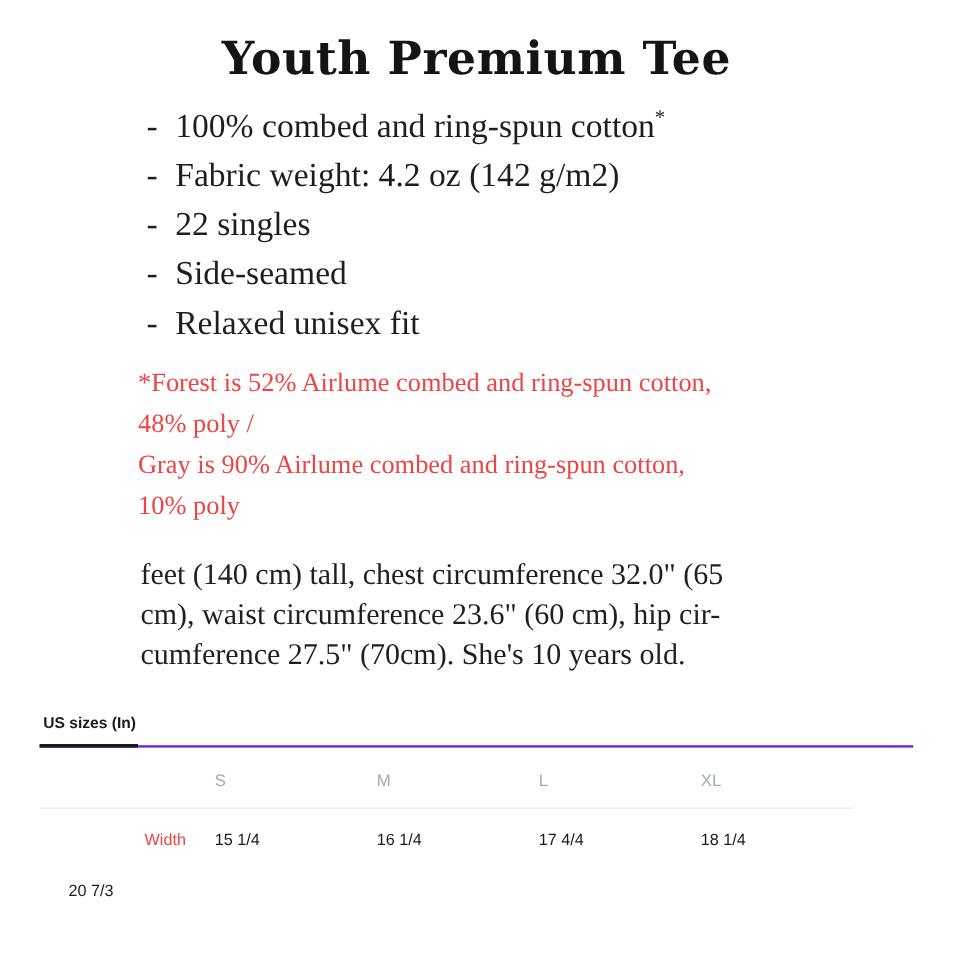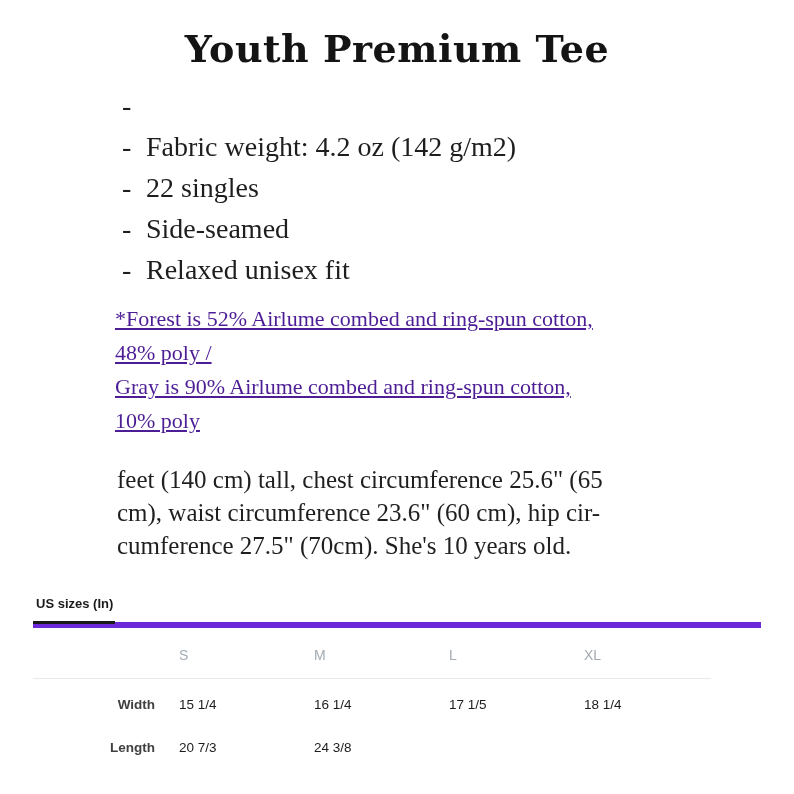--- a/index.html
+++ b/index.html
@@ -23,73 +23,74 @@
     color:#141414;
   }
 
   
   .bullets { margin:14px 0 0 122px; font-size:28px; line-height:41px; list-style:none; }
   .bullet-row { display:flex; }
   .bullet-dash { width:24px; flex:0 0 24px; }
   .bullet-text sup { font-size:0.62em; vertical-align:super; line-height:0; }
 
   
-  .footnote { margin:12px 40px 0 115px; font-size:22px; line-height:34px; color:#4c1d95;text-decoration:underline; }
+  .footnote { margin:12px 40px 0 115px; font-size:22px; line-height:34px; color:#ef4444; }
 
   
   .model-info { margin:25px 40px 0 117px; font-size:25px; line-height:33px; color:#1f1f1f; }
 
   
   .size-chart {
     margin:32px 33px 0 33px;
     width:728px;
     font-family:"Liberation Sans", sans-serif;
   }
-  .tabbar { border-bottom:6px solid #6d28d9; }
+  .tabbar { border-bottom:2px solid #6d28d9; }
   .tab {
     display:inline-block;
     font-size:13px;
     font-weight:bold;
     color:#1a1a1a;
     padding:0 2px 10px 3px;
     border-bottom:3px solid #1a1a1a;
     margin-bottom:-2px;
     cursor:pointer;
   }
   .grid { display:grid; grid-template-columns:122px 135px 135px 135px 151px; }
   .head-cell {
     color:#a3abb3;
     font-size:14px;
     padding:19px 0 15px 24px;
     border-bottom:1px solid #e9e9e9;
   }
   .head-cell.label-col { padding-left:0; }
   .row-label {
     font-size:13.5px;
-    font-weight:bold;
+    font-weight:normal;
     text-align:right;
     padding:18px 0 10px 0;
-    color:#404040;
+    color:#ef4444;
   }
   .value-cell {
     font-size:13.5px;
     padding:18px 0 10px 24px;
     color:#1c1c1c;
   }
 </style>
 </head>
 <body>
 
 <div class="page">
 
   <h1 class="title">Youth Premium Tee</h1>
 
   <ul class="bullets">
     <li class="bullet-row">
       <span class="bullet-dash">-</span>
+      <span class="bullet-text"><span>100% combed and ring-spun cotton</span><sup>*</sup></span>
     </li>
     <li class="bullet-row">
       <span class="bullet-dash">-</span>
       <span class="bullet-text">Fabric weight: 4.2 oz (142 g/m2)</span>
     </li>
     <li class="bullet-row">
       <span class="bullet-dash">-</span>
       <span class="bullet-text">22 singles</span>
     </li>
     <li class="bullet-row">
@@ -103,41 +104,39 @@
   </ul>
 
   <div class="footnote">
     <div>*Forest is 52% Airlume combed and ring-spun cotton,</div>
     <div>48% poly /</div>
     <div>Gray is 90% Airlume combed and ring-spun cotton,</div>
     <div>10% poly</div>
   </div>
 
   <div class="model-info">
-    <div>feet (140 cm) tall, chest circumference 25.6" (65</div>
+    <div>feet (140 cm) tall, chest circumference 32.0" (65</div>
     <div>cm), waist circumference 23.6" (60 cm), hip cir-</div>
     <div>cumference 27.5" (70cm). She's 10 years old.</div>
   </div>
 
   <div class="size-chart">
     <div class="tabbar">
       <span class="tab">US sizes (In)</span>
     </div>
     <div class="grid">
       <div class="head-cell label-col"></div>
       <div class="head-cell">S</div>
       <div class="head-cell">M</div>
       <div class="head-cell">L</div>
       <div class="head-cell">XL</div>
 
       <div class="row-label">Width</div>
       <div class="value-cell">15 1/4</div>
       <div class="value-cell">16 1/4</div>
-      <div class="value-cell">17 1/5</div>
+      <div class="value-cell">17 4/4</div>
       <div class="value-cell">18 1/4</div>
 
-      <div class="row-label">Length</div>
       <div class="value-cell">20 7/3</div>
-      <div class="value-cell">24 3/8</div>
     </div>
   </div>
 
 </div>
 
 </body></html>

